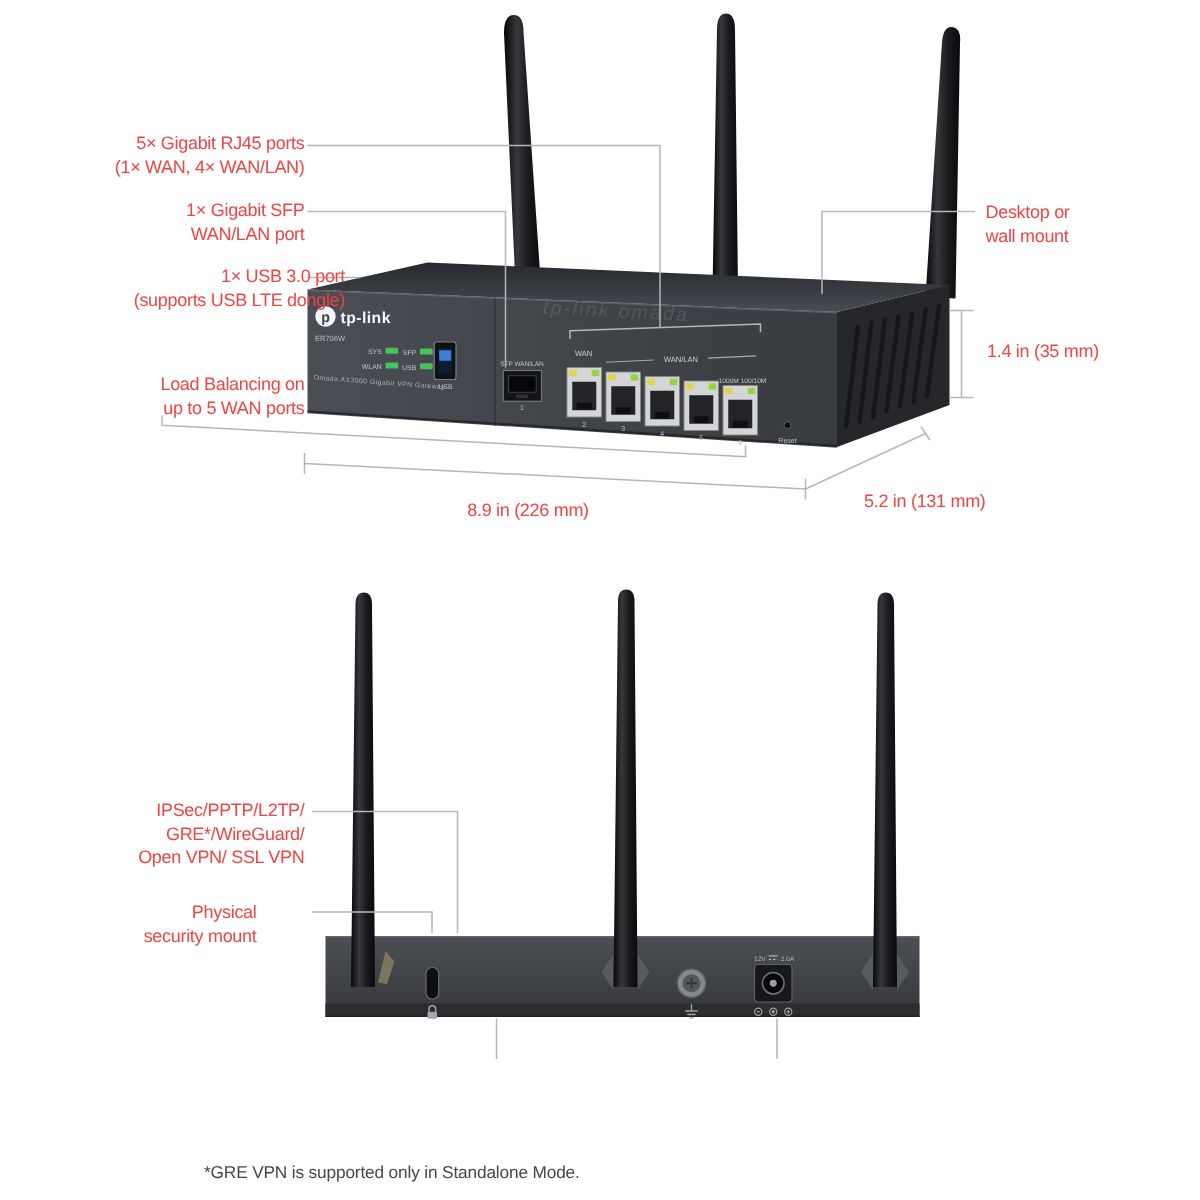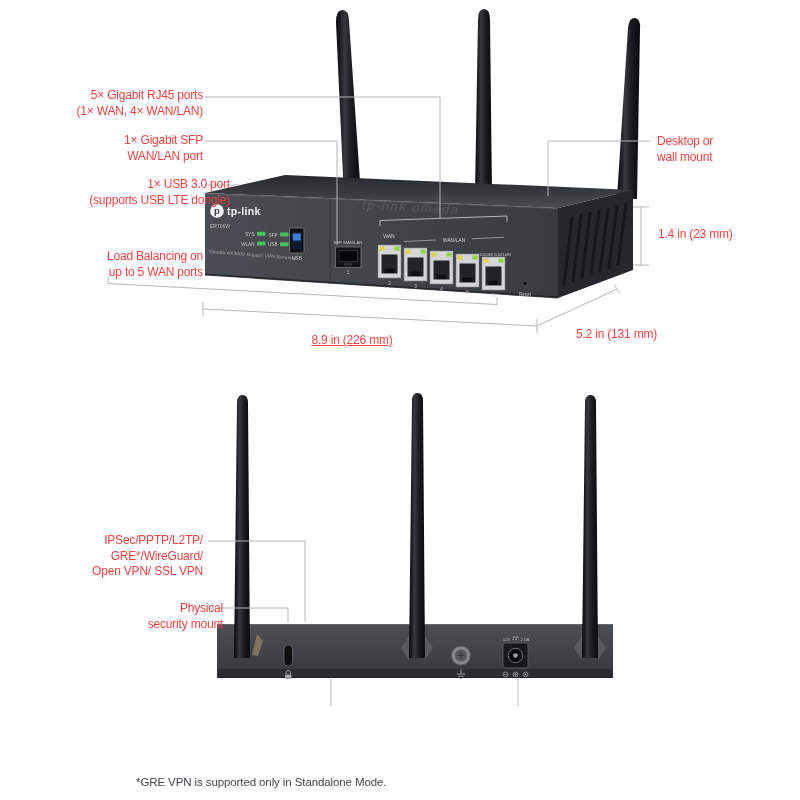--- a/index.html
+++ b/index.html
@@ -260,38 +260,38 @@
   <div>Load Balancing on</div>
   <div>up to 5 WAN ports</div>
 </div>
 
 <div class="callout" style="top:134px;left:657px;">
   <div>Desktop or</div>
   <div>wall mount</div>
 </div>
 
 <div class="callout" style="top:227px;left:658px;">
-  <div>1.4 in (23 mm)</div>
-</div>
-
-<div class="callout c" style="top:333px;left:272px;width:160px;text-decoration:underline;">
+  <div>1.4 in (35 mm)</div>
+</div>
+
+<div class="callout c" style="top:333px;left:272px;width:160px;">
   <div>8.9 in (226 mm)</div>
 </div>
 
 <div class="callout" style="top:327px;left:576px;">
   <div>5.2 in (131 mm)</div>
 </div>
 
 <div class="callout r" style="top:533px;right:597px;">
   <div>IPSec/PPTP/L2TP/</div>
   <div>GRE*/WireGuard/</div>
   <div>Open VPN/ SSL VPN</div>
 </div>
 
-<div class="callout r" style="top:601px;right:577px;">
+<div class="callout r" style="top:601px;right:629px;">
   <div>Physical</div>
   <div>security mount</div>
 </div>
 
 
 
 <div class="foot" style="top:776px;left:136px;">
   <span>*GRE VPN is supported only in Standalone Mode.</span>
 </div>
 

